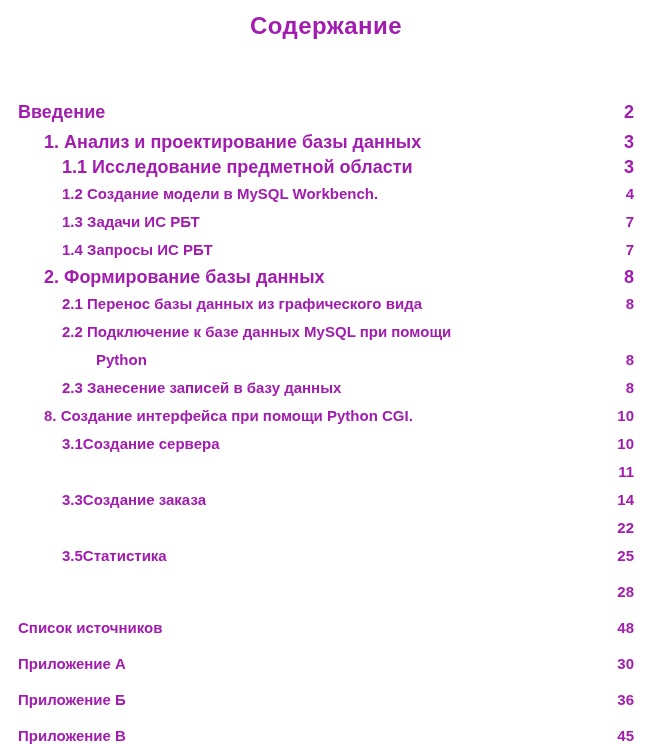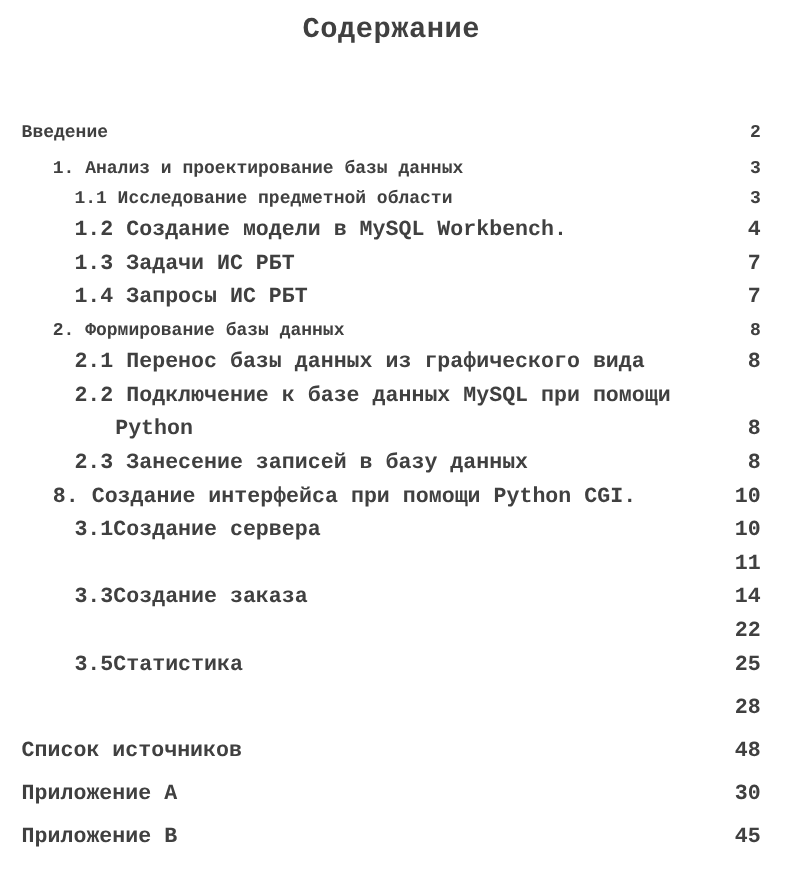--- a/index.html
+++ b/index.html
@@ -1,30 +1,30 @@
 <!DOCTYPE html>
 <html><head>
 <meta charset="utf-8">
 <style>
   html,body{margin:0;padding:0;background:#ffffff;}
   .page{
-    width:666px;height:744px;box-sizing:border-box;background:#ffffff;color:#404040;
-    font-family:Liberation Mono, monospace;
+    width:666px;height:744px;box-sizing:border-box;background:#ffffff;color:#a21caf;
+    font-family:Liberation Sans, sans-serif;
     padding:6px 32px 0 18px;overflow:hidden;position:relative;
   }
   .doc-title{
     text-align:center;font-size:24px;font-weight:bold;margin:6px 0 0 0;
     letter-spacing:.4px;
   }
   .toc{margin-top:62px;}
   .row{display:flex;align-items:baseline;font-weight:bold;}
   .row .lbl{white-space:nowrap;}
   .row .pg{margin-left:auto;text-align:right;padding-left:10px;}
-  .sz-s{font-size:15px;line-height:20px;align-items:center;}
-  .sz-l{font-size:18px;line-height:23px;align-items:flex-end;}
+  .sz-s{font-size:18px;line-height:20px;align-items:center;}
+  .sz-l{font-size:15px;line-height:23px;align-items:flex-end;}
   .ind0{padding-left:0;}
   .ind1{padding-left:26px;}
   .ind2{padding-left:44px;}
   .indc{padding-left:78px;}
   .mt5{margin-top:5px;}
   .mt6{margin-top:6px;}
   .mt10{margin-top:10px;}
   .mt13{margin-top:13px;}
 </style>
 </head>
@@ -125,20 +125,24 @@
     <div class="row sz-l ind0 mt13">
       <span class="lbl">Список источников</span>
       <span class="pg">48</span>
     </div>
 
     <div class="row sz-l ind0 mt13">
       <span class="lbl">Приложение А</span>
       <span class="pg">30</span>
     </div>
 
+    <div class="row sz-l ind0 mt13">
+      <span class="lbl">Приложение Б</span>
+      <span class="pg">36</span>
+    </div>
 
     <div class="row sz-l ind0 mt13">
       <span class="lbl">Приложение В</span>
       <span class="pg">45</span>
     </div>
 
   </div>
 </div>
 
 </body></html>

